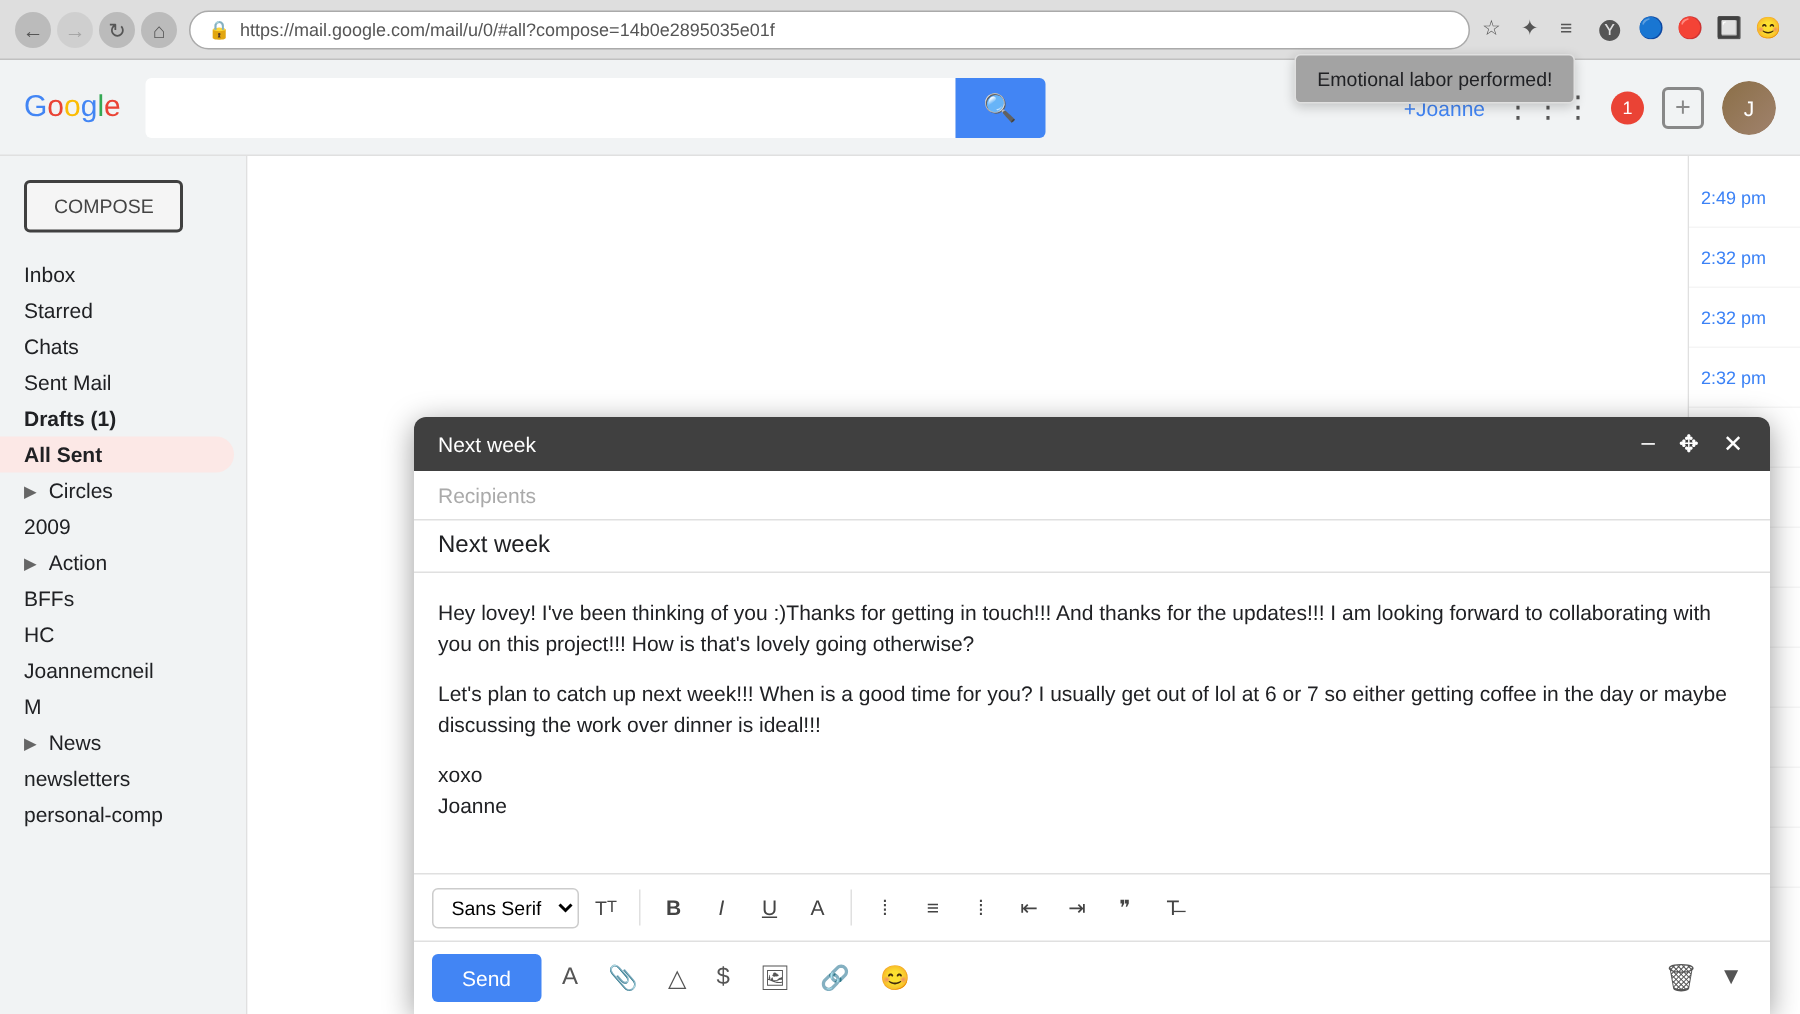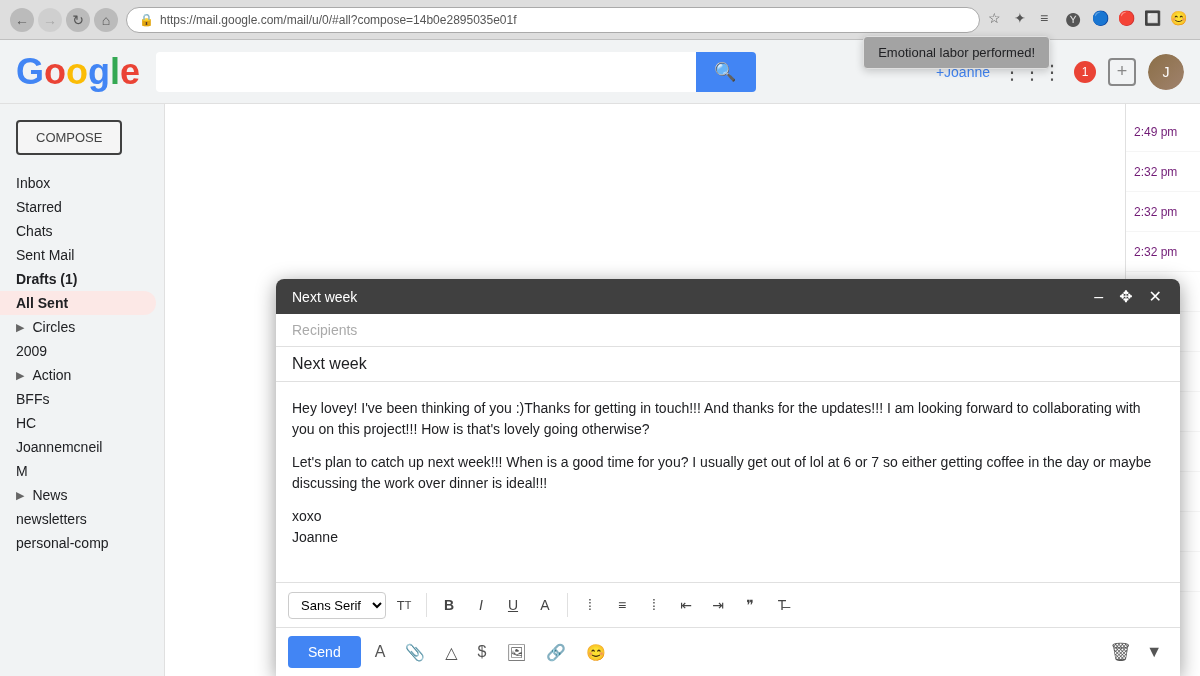--- a/index.html
+++ b/index.html
@@ -32,21 +32,21 @@
     .browser-icon { width: 20px; height: 20px; font-size: 14px; cursor: pointer; color: #555; }
 
     
     .gmail-container { display: flex; flex-direction: column; height: 636px; }
 
     
     .gmail-topbar {
       background: #f1f3f4; height: 64px; display: flex; align-items: center;
       padding: 0 16px; gap: 16px; border-bottom: 1px solid #e0e0e0;
     }
-    .google-logo { font-size: 36px; color: #4285f4; font-family: 'Arial', sans-serif; font-weight: bold; }
+    .google-logo { font-size: 20px; color: #4285f4; font-family: 'Arial', sans-serif; }
     .google-logo span:nth-child(1) { color: #4285f4; }
     .google-logo span:nth-child(2) { color: #ea4335; }
     .google-logo span:nth-child(3) { color: #fbbc05; }
     .google-logo span:nth-child(4) { color: #4285f4; }
     .google-logo span:nth-child(5) { color: #34a853; }
     .google-logo span:nth-child(6) { color: #ea4335; }
     .search-container {
       flex: 1; display: flex; align-items: center; max-width: 600px;
     }
     .search-bar {
@@ -100,21 +100,21 @@
     
     .content-area { flex: 1; background: #fff; overflow: hidden; position: relative; }
 
     
     .timestamps-panel {
       width: 75px; background: #fff; border-left: 1px solid #e0e0e0;
       padding: 8px 0; overflow: hidden;
     }
     .timestamp-row {
       height: 40px; display: flex; align-items: center; padding: 0 8px;
-      font-size: 12px; color: #701a75; border-bottom: 1px solid #f5f5f5;
+      font-size: 12px; color: #3b82f6; border-bottom: 1px solid #f5f5f5;
     }
 
     
     .compose-overlay {
       position: fixed; bottom: 0; right: 20px; width: 904px;
       background: white; border-radius: 8px 8px 0 0;
       box-shadow: 0 4px 20px rgba(0,0,0,0.4);
       z-index: 1000; display: flex; flex-direction: column;
     }
     .compose-header {

